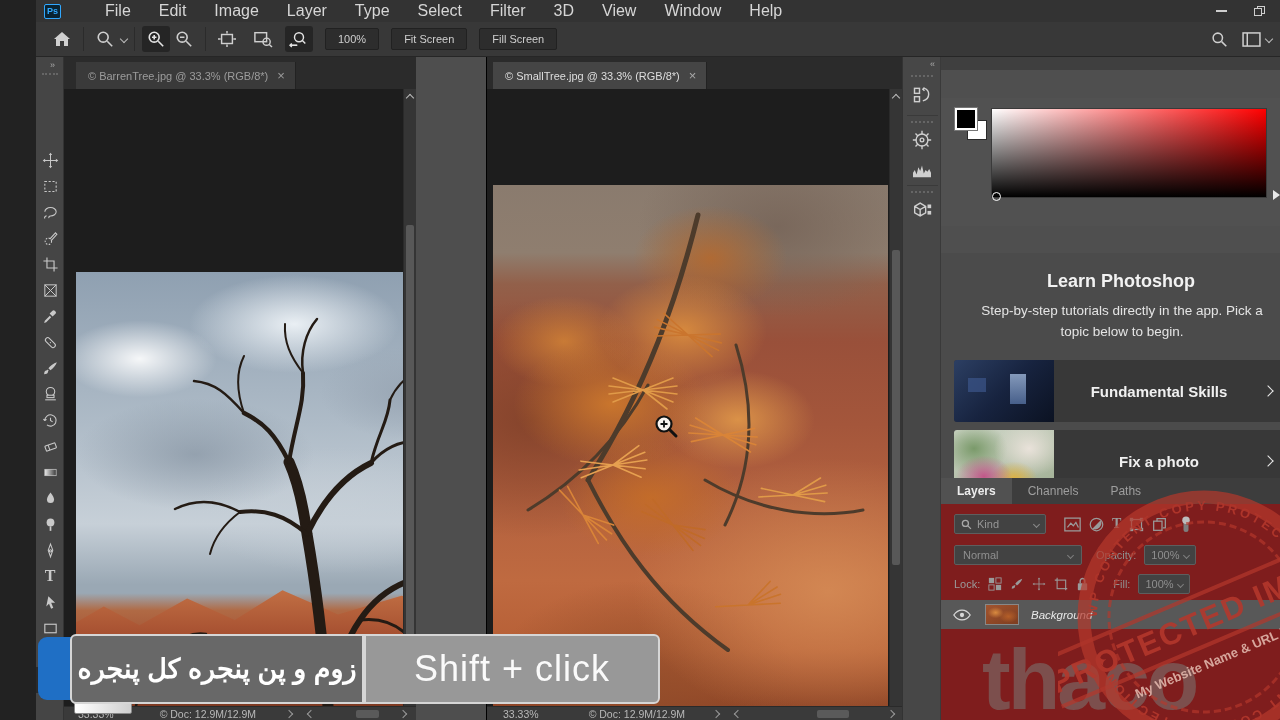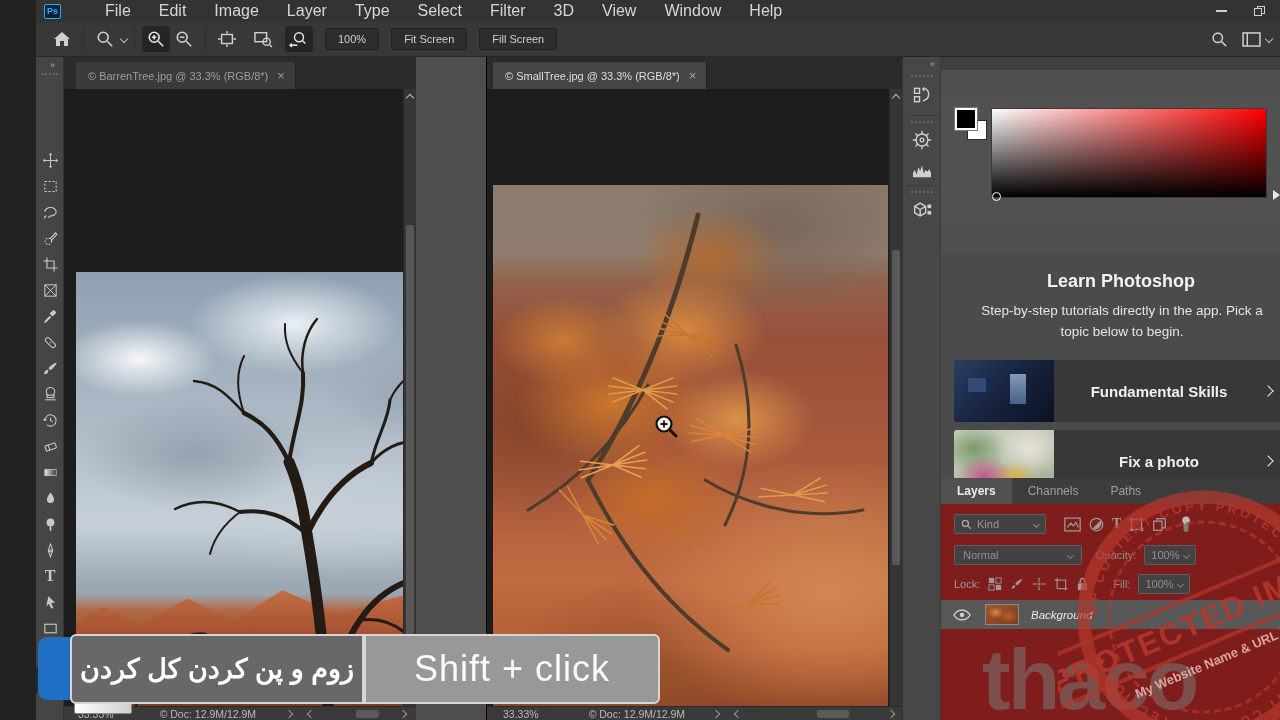--- a/index.html
+++ b/index.html
@@ -630,21 +630,21 @@
     <text font-size="13" font-weight="bold" fill="#b5382c" letter-spacing="3"><textPath href="#rp">WP CONTENT COPY PROTECTION ✦ WP CONTENT COPY PROTECTION ✦</textPath></text>
     <g transform="rotate(-23 146 145)">
       <path d="M-20 122h340M-20 172h340" stroke="#b5382c" stroke-width="4" opacity=".8"></path>
       <text x="146" y="158" text-anchor="middle" font-size="31" font-weight="bold" letter-spacing="2" fill="#b5382c">PROTECTED IMAGE</text>
       <text x="146" y="194" text-anchor="middle" font-size="13" font-weight="bold" fill="#e3b9ae">My Website Name &amp; URL Here</text>
     </g>
   </svg>
 
   <div class="abs swatchchip"></div>
   <div class="abs cap-blue"></div>
-  <div class="abs cap-box cap-fa" dir="rtl">زوم و پن کردن کل کردن</div>
+  <div class="abs cap-box cap-fa" dir="rtl">زوم و پن پنجره کل پنجره</div>
   <div class="abs cap-box cap-key">Shift + click</div>
 
   <svg class="abs" style="left:618px;top:414px;" width="26" height="26" viewBox="0 0 26 26">
     <circle cx="10" cy="10" r="7.5" fill="rgba(255,255,255,.92)" stroke="#111" stroke-width="2.2"></circle>
     <path d="M15.5 15.5L22 22" stroke="#111" stroke-width="3" stroke-linecap="round"></path>
     <path d="M6.5 10h7M10 6.5v7" stroke="#111" stroke-width="1.8"></path>
   </svg>
 
 </div>
 

